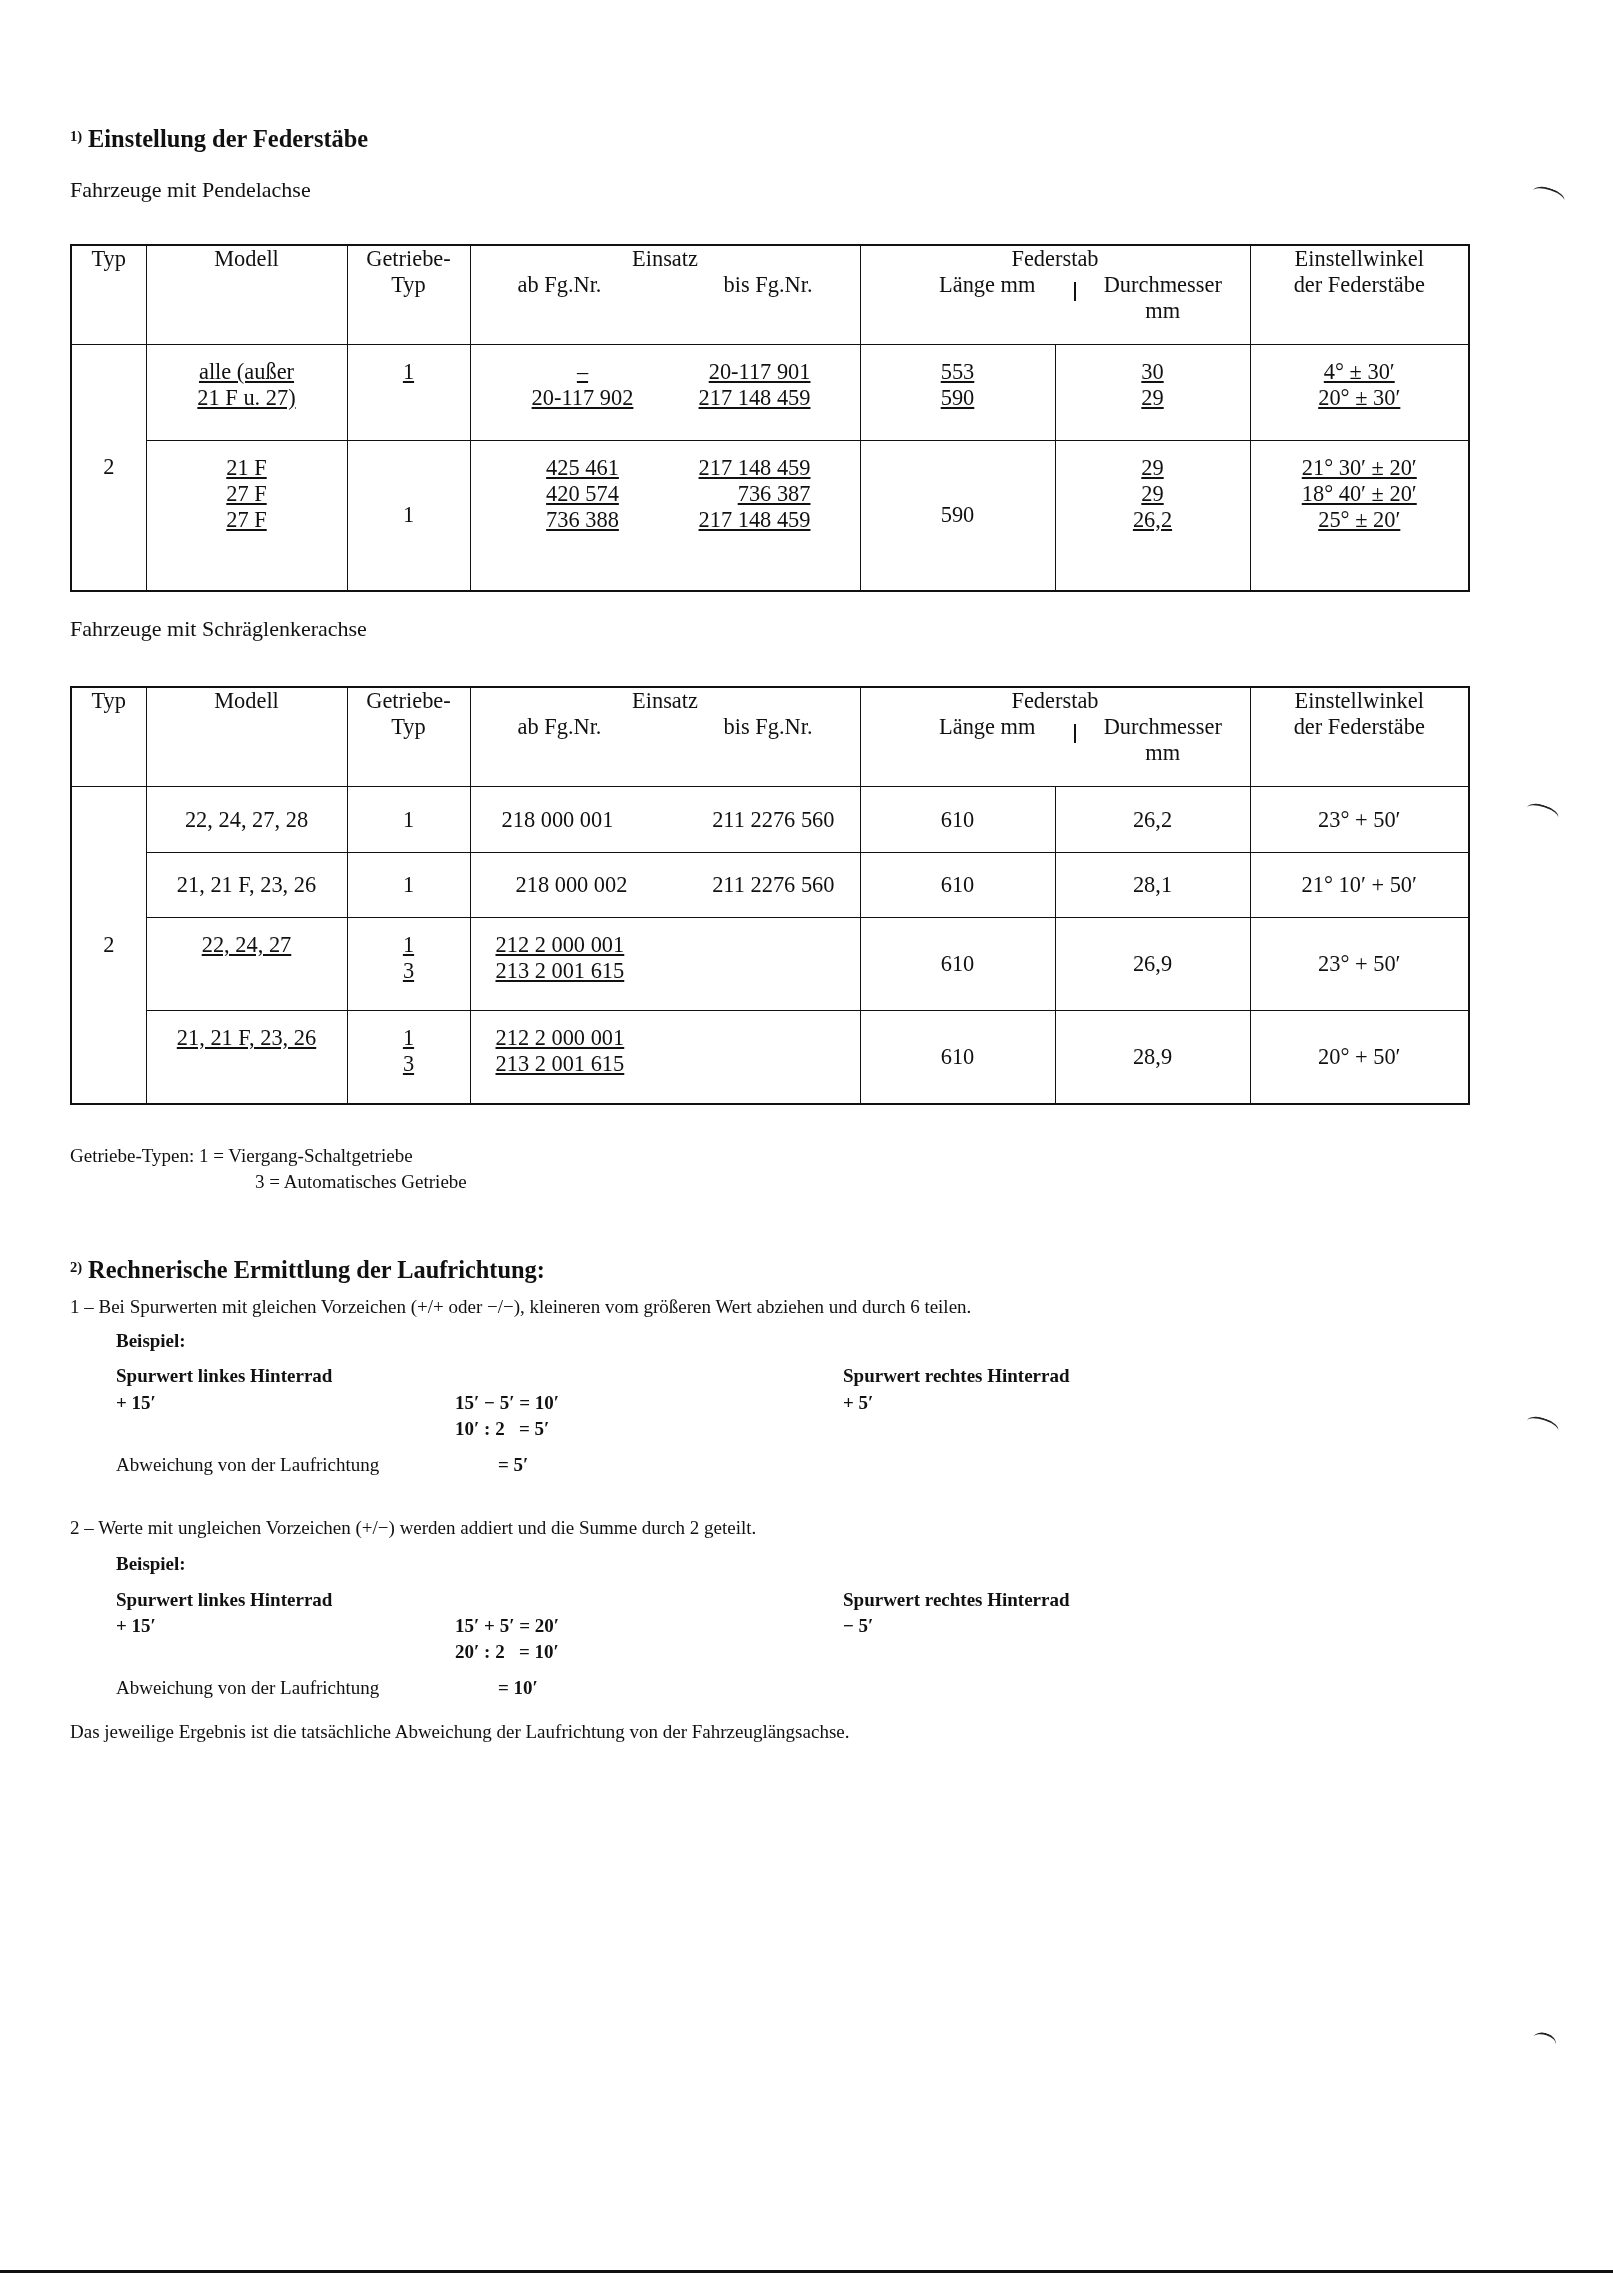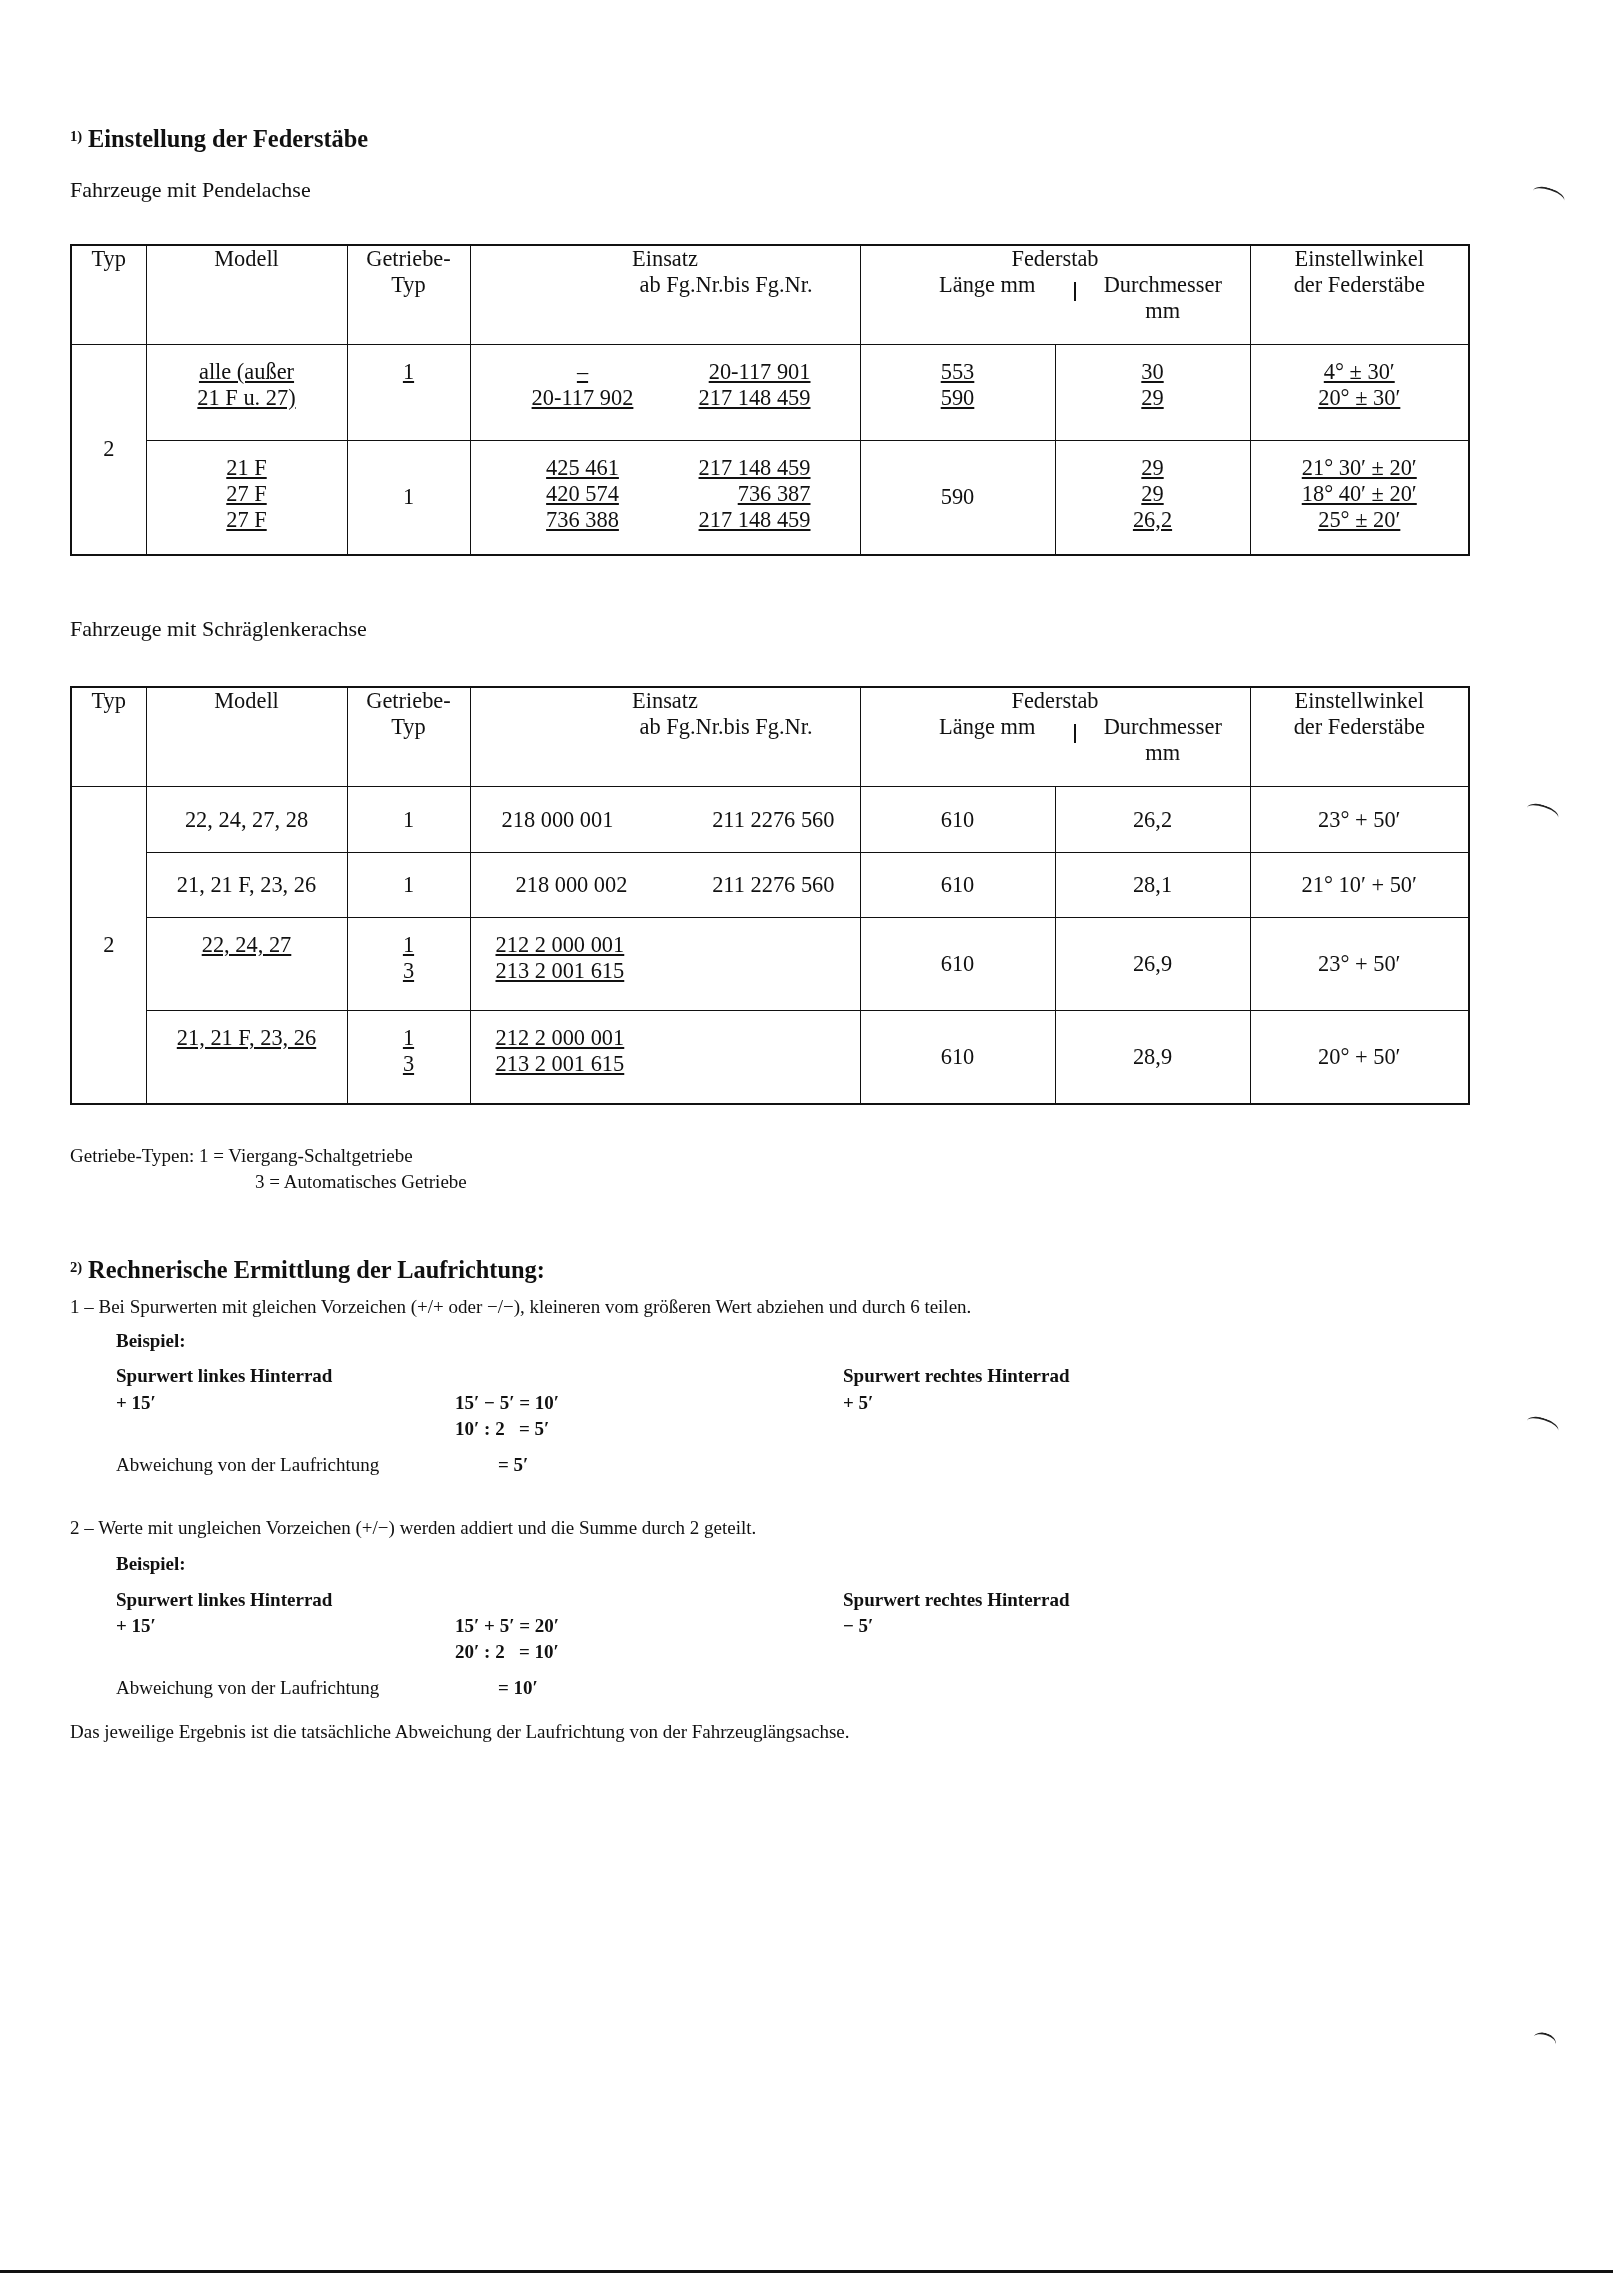--- a/index.html
+++ b/index.html
@@ -21,21 +21,21 @@
   }
   table.spec td, table.spec th {
     border: 1.5px solid #111; padding: 0; font-weight: normal; vertical-align: top;
   }
   table.spec th { height: 98px; padding-top: 0; }
   .c { text-align: center; }
   .mid { vertical-align: middle !important; }
   .fed-sub { display: flex; margin-left: 40px; }
   .fed-sub > div { flex: 1; text-align: center; }
   .fed-sub .sep { flex: 0 0 2px; background: #111; height: 19.5px; margin-top: 9.8px; }
-  .einsatz-sub { display: flex; justify-content: flex-end; padding: 0 47px 0 47px; }
+  .einsatz-sub { display: flex; justify-content: space-between; padding: 0 47px 0 47px; }
   .line { display: block; }
   .cellpad { padding-top: 13.7px !important; text-decoration: underline; }
 
   .mark {
     position: absolute; width: 33px; height: 13.7px;
     border-top: 2.9px solid #222; border-radius: 50% 50% 0 0;
     transform: rotate(18deg);
   }
   .bottom-rule {
     position: absolute; left: 0; top: 2270px; width: 1613px; height: 2.9px; background: #111;
@@ -117,21 +117,21 @@
     </td>
     <td class="c cellpad">
       <span class="line">30</span>
       <span class="line">29</span>
     </td>
     <td class="c cellpad">
       <span class="line">4° ± 30′</span>
       <span class="line">20° ± 30′</span>
     </td>
   </tr>
-  <tr style="height:114px">
+  <tr style="height:150px">
     <td class="c cellpad">
       <span class="line">21 F</span>
       <span class="line">27 F</span>
       <span class="line">27 F</span>
     </td>
     <td class="c mid">1</td>
     <td class="cellpad num-col">
       <div style="display:flex; justify-content:space-between; padding:0 49px 0 39px;">
         <div style="text-align:center; width:146px;">
               <span class="line">425 461</span>

